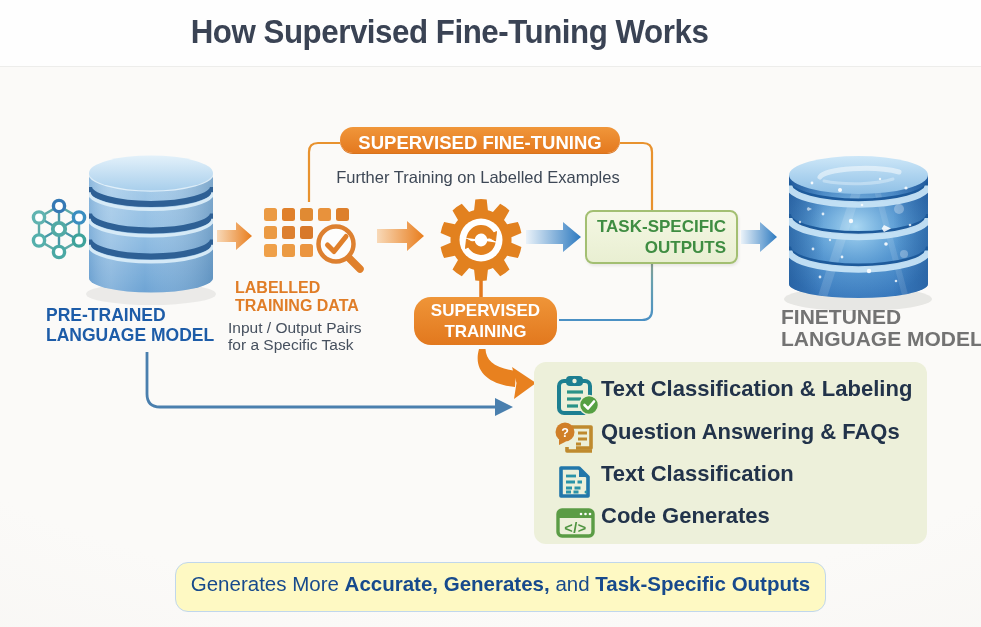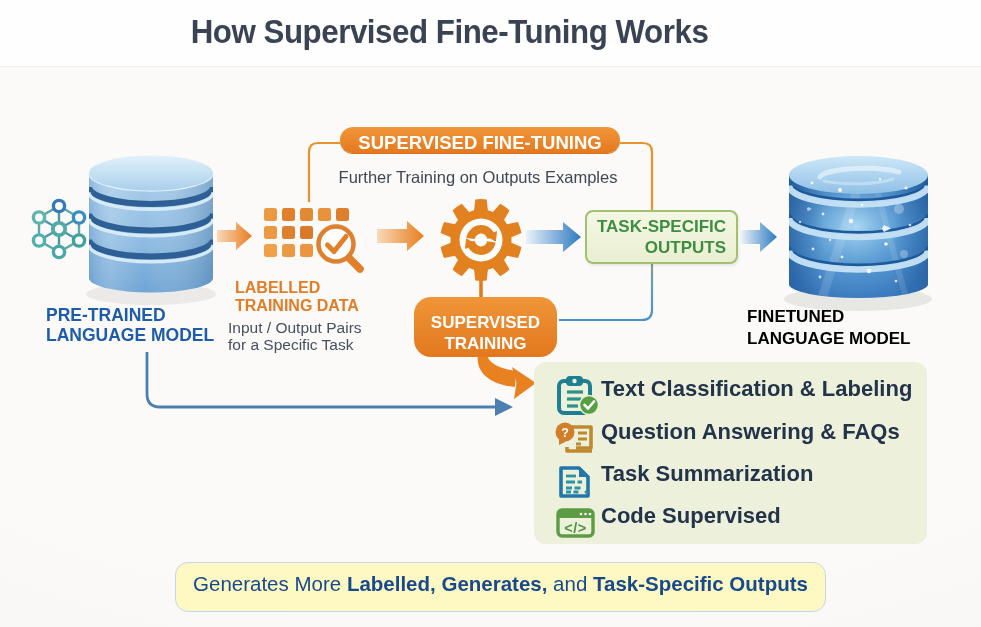--- a/index.html
+++ b/index.html
@@ -1,26 +1,26 @@
 <!DOCTYPE html>
 <html><head><meta charset="utf-8"><style>
 html,body{margin:0;padding:0}
 body{width:981px;height:627px;position:relative;overflow:hidden;
   font-family:"Liberation Sans",sans-serif;background:radial-gradient(ellipse 130% 100% at 50% 40%,#fbfaf8 55%,#f5f3f0 100%)}
 .abs{position:absolute}
 #titleband{left:0;top:0;width:981px;height:66px;background:#fefefe;border-bottom:1px solid #ededeb}
 #title{left:-41px;top:12px;width:981px;text-align:center;font-size:34px;font-weight:700;color:#3a4354;letter-spacing:-0.5px;white-space:nowrap;transform:scaleX(0.92)}
 .cap{font-weight:700;text-align:left;white-space:nowrap}
 #lbl-pre{left:46px;top:306px;width:200px;font-size:17.5px;line-height:19.5px;color:#1d5ca8}
-#lbl-fine{left:747px;top:306px;width:200px;font-size:17px;line-height:22px;color:#000000}
+#lbl-fine{left:781px;top:306px;width:200px;font-size:21px;line-height:22px;color:#737373}
 #lbl-data{left:235px;top:279px;width:160px;font-size:16px;line-height:17.5px;color:#e07d27}
 #lbl-io{left:228px;top:320px;width:180px;font-size:15.5px;line-height:16.5px;color:#46505e;font-weight:400;text-align:left}
 #sft-pill{left:340px;top:127px;width:280px;height:26px;background:linear-gradient(180deg,#f0963a,#e4791f);border-radius:16px;color:#fff;font-size:18.5px;font-weight:700;text-align:center;line-height:32px;letter-spacing:0px;white-space:nowrap;box-shadow:0 1px 0 #d8731d}
 #further{left:278px;top:168px;width:400px;text-align:center;font-size:16.5px;color:#3e4856;font-weight:400;white-space:nowrap}
-#st-pill{left:414px;top:297px;width:143px;height:48px;background:linear-gradient(180deg,#ef9538,#e2781e);border-radius:17px;color:#fff;font-size:17px;font-weight:700;text-align:center;line-height:21px;padding-top:12px;display:flex;align-items:center;justify-content:center}
+#st-pill{left:414px;top:297px;width:143px;height:48px;background:linear-gradient(180deg,#ef9538,#e2781e);border-radius:17px;color:#fff;font-size:17px;font-weight:700;text-align:center;line-height:21px;padding-top:0;display:flex;align-items:center;justify-content:center}
 #task-box{left:585px;top:210px;width:153px;height:54px;background:linear-gradient(180deg,#f4f7e3,#e9efd2);border:2px solid #a3bf72;border-radius:8px;color:#3f8d42;font-size:17px;font-weight:700;text-align:right;line-height:21px;display:flex;align-items:center;justify-content:center;box-sizing:border-box;box-shadow:1px 2px 3px rgba(0,0,0,0.08)}
 .item{left:601px;width:330px;font-size:22px;font-weight:700;color:#22334a;white-space:nowrap}
 #it1{top:376px}
 #it2{top:419px}
 #it3{top:461px}
 #it4{top:503px}
 #bottombar{left:175px;top:562px;width:651px;height:50px;background:#fef9c3;border:1px solid #c0d7ec;border-radius:13px;box-sizing:border-box;display:flex;align-items:center;justify-content:center;font-size:20.5px;color:#174a8c;white-space:nowrap;padding-bottom:7px}
 .b{font-weight:700}
 </style></head>
 <body>
@@ -242,27 +242,27 @@
       <circle cx="590" cy="514" r="1.3" fill="#fff"></circle>
   <text x="575.5" y="532.5" font-size="14.5" font-weight="700" fill="#4f9440" text-anchor="middle" font-family="Liberation Sans" letter-spacing="0.5">&lt;/&gt;</text>
 </g>
 </svg>
 
 <div class="abs cap" id="lbl-pre">PRE-TRAINED<br>LANGUAGE MODEL</div>
 <div class="abs cap" id="lbl-fine">FINETUNED<br>LANGUAGE MODEL</div>
 <div class="abs cap" id="lbl-data">LABELLED<br>TRAINING DATA</div>
 <div class="abs" id="lbl-io">Input / Output Pairs<br>for a Specific Task</div>
 <div class="abs" id="sft-pill">SUPERVISED FINE-TUNING</div>
-<div class="abs" id="further">Further Training on Outputs Examples</div>
+<div class="abs" id="further">Further Training on Labelled Examples</div>
 <div class="abs" id="st-pill">SUPERVISED<br>TRAINING</div>
 <div class="abs" id="task-box">TASK-SPECIFIC<br>OUTPUTS</div>
 <div class="abs item" id="it1">Text Classification &amp; Labeling</div>
 <div class="abs item" id="it2">Question Answering &amp; FAQs</div>
-<div class="abs item" id="it3">Task Summarization</div>
-<div class="abs item" id="it4">Code Supervised</div>
+<div class="abs item" id="it3">Text Classification</div>
+<div class="abs item" id="it4">Code Generates</div>
 <div class="abs" id="bottombar">
     <span>Generates More&nbsp;</span>
-    <span class="b">Labelled,</span>
+    <span class="b">Accurate,</span>
     <span>&nbsp;</span>
     <span class="b">Generates,</span>
     <span>&nbsp;and&nbsp;</span>
     <span class="b">Task-Specific Outputs</span>
   </div>
 
 </body></html>

